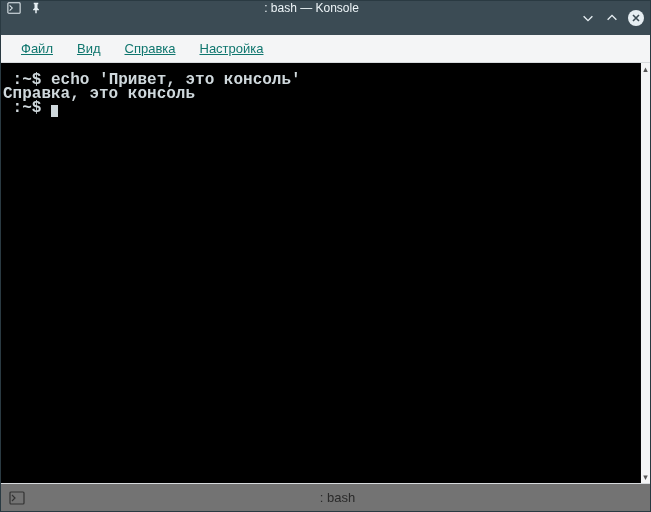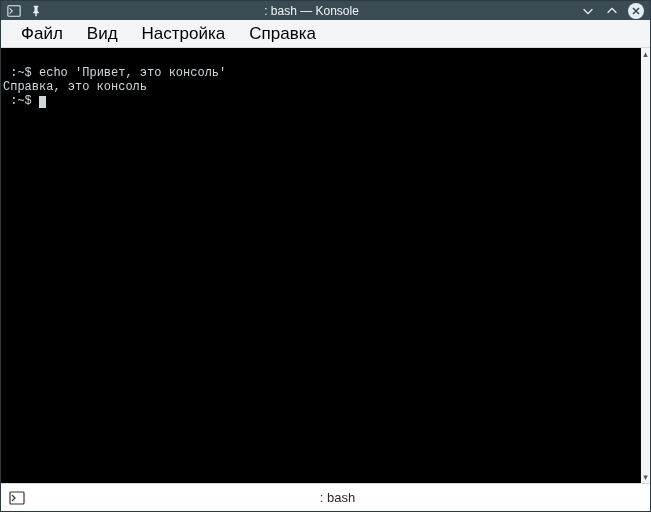--- a/index.html
+++ b/index.html
@@ -13,24 +13,23 @@
   }
   .window {
     width: 651px;
     height: 512px;
     display: flex;
     flex-direction: column;
     border: 1px solid #2a3a42;
   }
   
   .titlebar {
-    height: 19px;
+    height: 34px;
     background: #3b4b54;
     display: flex;
-    align-items: center;
     padding: 0 6px;
     color: #e6eef2;
     font-size: 12px;
   }
   .titlebar .app-icon {
     width: 14px;
     height: 14px;
     margin-right: 8px;
     display: flex;
     align-items: center;
@@ -75,43 +74,45 @@
   .titlebar .close svg { width: 10px; height: 10px; }
   
   .menubar {
     height: 28px;
     background: #f4f5f6;
     border-bottom: 1px solid #d7dadd;
     display: flex;
     align-items: center;
     padding: 0 8px;
     gap: 0;
-    color: #000000;
-    font-size: 17px;
+    color: #0f766e;
+    font-size: 13px;
+    text-decoration: underline;
   }
   .menubar .menu-item {
     padding: 4px 12px;
     cursor: pointer;
   }
   
   .terminal-area {
     flex: 1;
     display: flex;
     background: #000000;
     position: relative;
   }
   .terminal {
     flex: 1;
     background: #000000;
     color: #cfd8dc;
     font-family: "Liberation Mono", "DejaVu Sans Mono", monospace;
-    font-size: 12px;
+    font-size: 16px;
     line-height: 14px;
-    padding: 18px 2px;
+    padding: 10px 2px;
     white-space: pre;
+    font-weight: bold;
   }
   .terminal .prompt { color: #cfd8dc; }
   .terminal .cursor {
     display: inline-block;
     width: 7px;
     height: 12px;
     background: #cfd8dc;
     vertical-align: text-bottom;
   }
   
@@ -133,21 +134,21 @@
     line-height: 9px;
     user-select: none;
   }
   .scrollbar .sb-track {
     flex: 1;
     background: #f4f5f6;
   }
   
   .statusbar {
     height: 28px;
-    background: #ffffff;
+    background: #737373;
     border-top: 1px solid #d7dadd;
     display: flex;
     align-items: center;
     padding: 0 8px;
     gap: 8px;
     color: #2a2a2a;
     font-size: 13px;
   }
   .statusbar .tab-icon {
     width: 16px;
@@ -194,22 +195,22 @@
         <svg viewBox="0 0 10 10">
             <path d="M2 2 L8 8 M8 2 L2 8" stroke="#3b4b54" stroke-width="1.6"></path>
           </svg>
       </span>
     </div>
   </div>
 
   <div class="menubar">
     <span class="menu-item">Файл</span>
     <span class="menu-item">Вид</span>
+    <span class="menu-item">Справка</span>
     <span class="menu-item">Настройка</span>
-    <span class="menu-item">Справка</span>
   </div>
 
   <div class="terminal-area">
     <div class="terminal" id="terminal"><div><span class="prompt"> :~$ </span>echo 'Привет, это консоль'</div><div>Справка, это консоль</div><div><span class="prompt"> :~$ </span><span class="cursor"></span></div></div>
     <div class="scrollbar">
       <div class="sb-arrow">▴</div>
       <div class="sb-track"></div>
       <div class="sb-arrow">▾</div>
     </div>
   </div>

